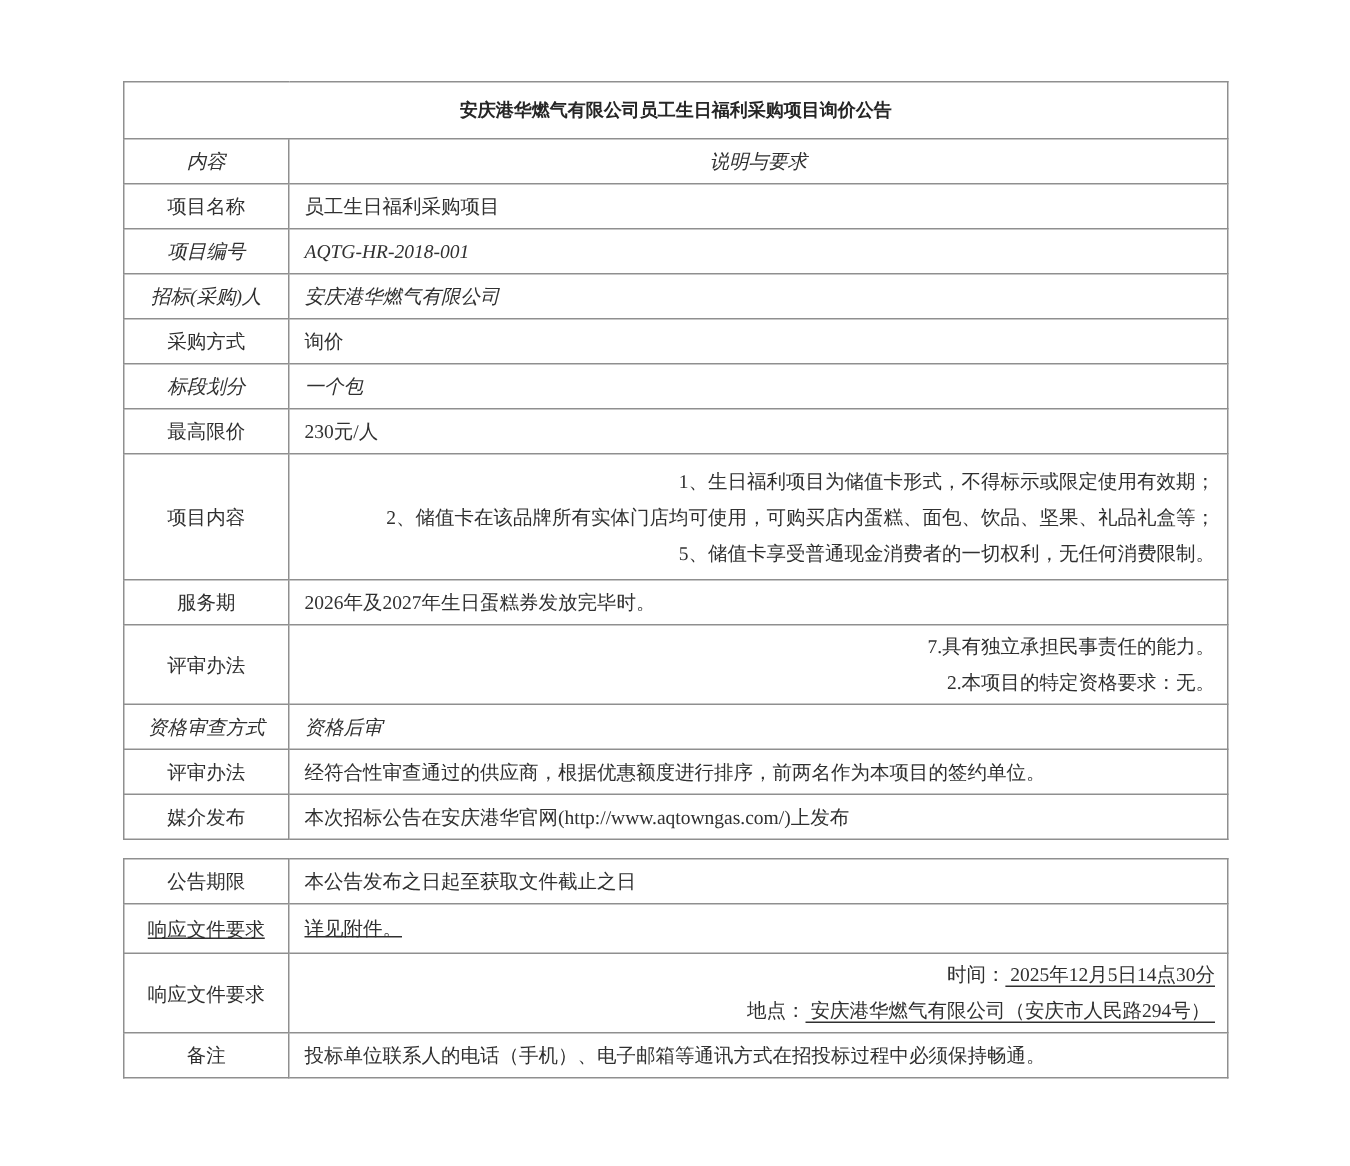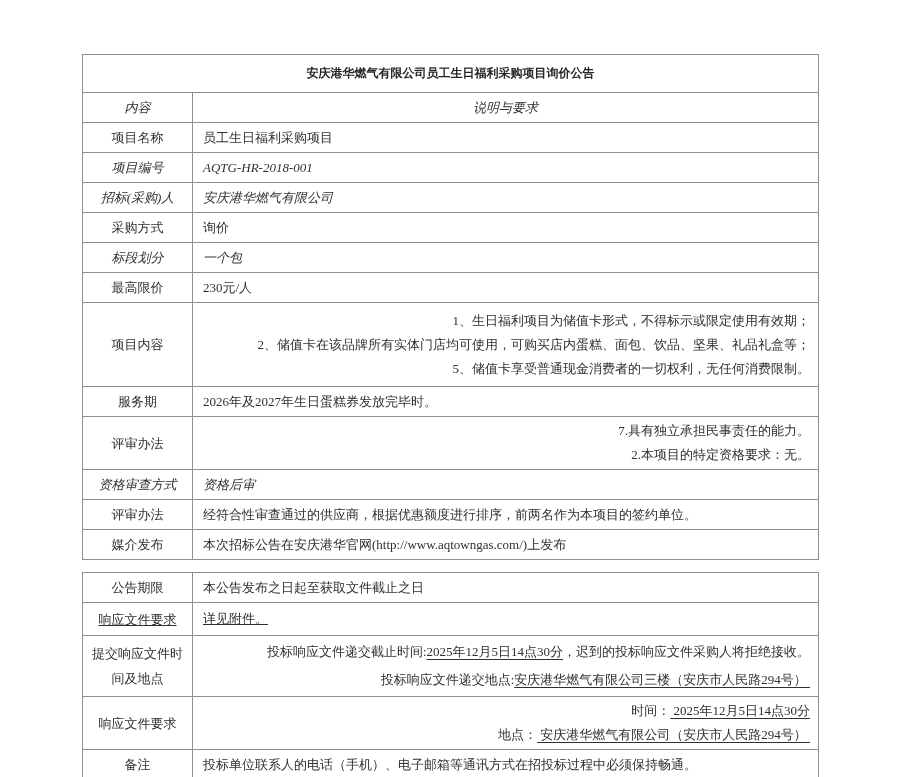--- a/index.html
+++ b/index.html
@@ -161,27 +161,20 @@
       </colgroup>
     <tbody>
       <tr class="r24">
         <td class="label">公告期限</td>
         <td class="value">本公告发布之日起至获取文件截止之日</td>
       </tr>
       <tr class="r33">
         <td class="label">响应文件要求</td>
         <td class="value">详见附件。</td>
       </tr>
-      <tr class="r60">
-        <td class="label">提交响应文件时间及地点</td>
-        <td class="value lh28">
-          <p class="ln"><span>投标响应文件递交截止时间:</span><span class="u">2025年12月5日14点30分</span><span>，迟到的投标响应文件采购人将拒绝接收。</span></p>
-          <p class="ln"><span>投标响应文件递交地点:</span><span class="u">安庆港华燃气有限公司三楼（安庆市人民路294号） </span></p>
-        </td>
-      </tr>
       <tr class="r48">
         <td class="label">响应文件要求</td>
         <td class="value">
           <p class="ln"><span>时间：</span><span class="u"> 2025年12月5日14点30分</span></p>
           <p class="ln"><span>地点：</span><span class="u"> 安庆港华燃气有限公司（安庆市人民路294号） </span></p>
         </td>
       </tr>
       <tr class="r29">
         <td class="label">备注</td>
         <td class="value">投标单位联系人的电话（手机）、电子邮箱等通讯方式在招投标过程中必须保持畅通。</td>

